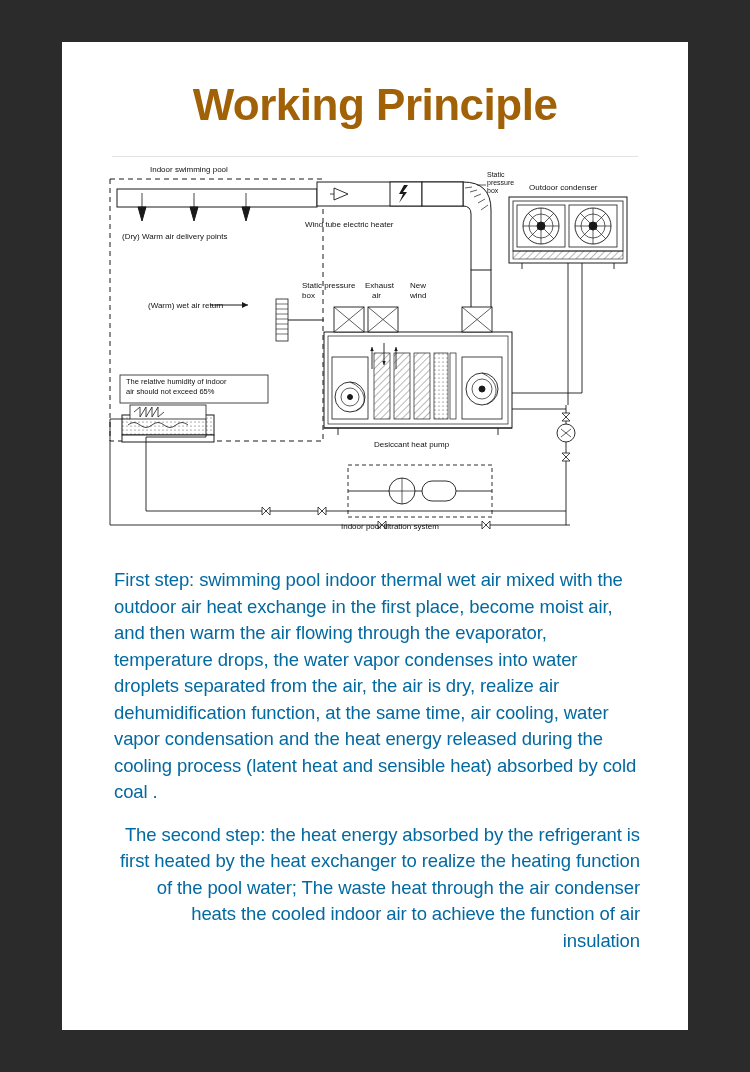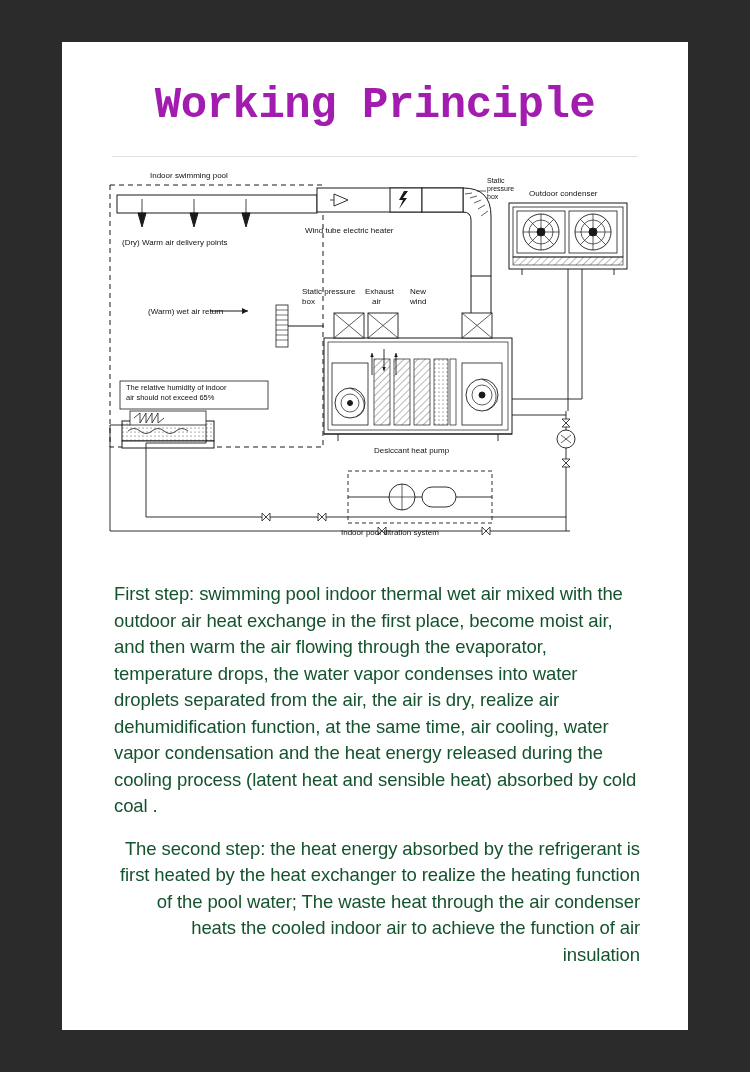--- a/index.html
+++ b/index.html
@@ -19,48 +19,47 @@
     top: 42px;
     width: 626px;
     height: 988px;
     background: #ffffff;
     box-sizing: border-box;
   }
   .title {
     text-align: center;
     font-size: 44px;
     font-weight: bold;
-    color: #a21caf;
+    color: #a16207;
     letter-spacing: -0.5px;
     margin: 38px 0 0 0;
-    font-family: Liberation Mono, monospace;
+    font-family: Liberation Sans, sans-serif;
   }
   .divider {
     margin: 26px 50px 0 50px;
     border-top: 1px solid #e2e2e2;
     height: 0;
   }
   .diagram-wrap {
     position: relative;
     width: 626px;
     height: 410px;
-    margin-top: 6px;
   }
   .diagram-wrap svg {
     display: block;
   }
   .body-text {
     padding: 0 48px 0 52px;
     box-sizing: border-box;
   }
   .body-text p {
     font-size: 18.5px;
     line-height: 26.5px;
-    color: #14532d;
-    margin: 8px 0 14px 0;
+    color: #0369a1;
+    margin: 0 0 14px 0;
     font-family: "Liberation Sans", sans-serif;
     letter-spacing: -0.1px;
     word-break: break-word;
   }
   .body-text p.second {
     margin-top: 16px;
     text-align: right;
   }
 </style>
 </head>

